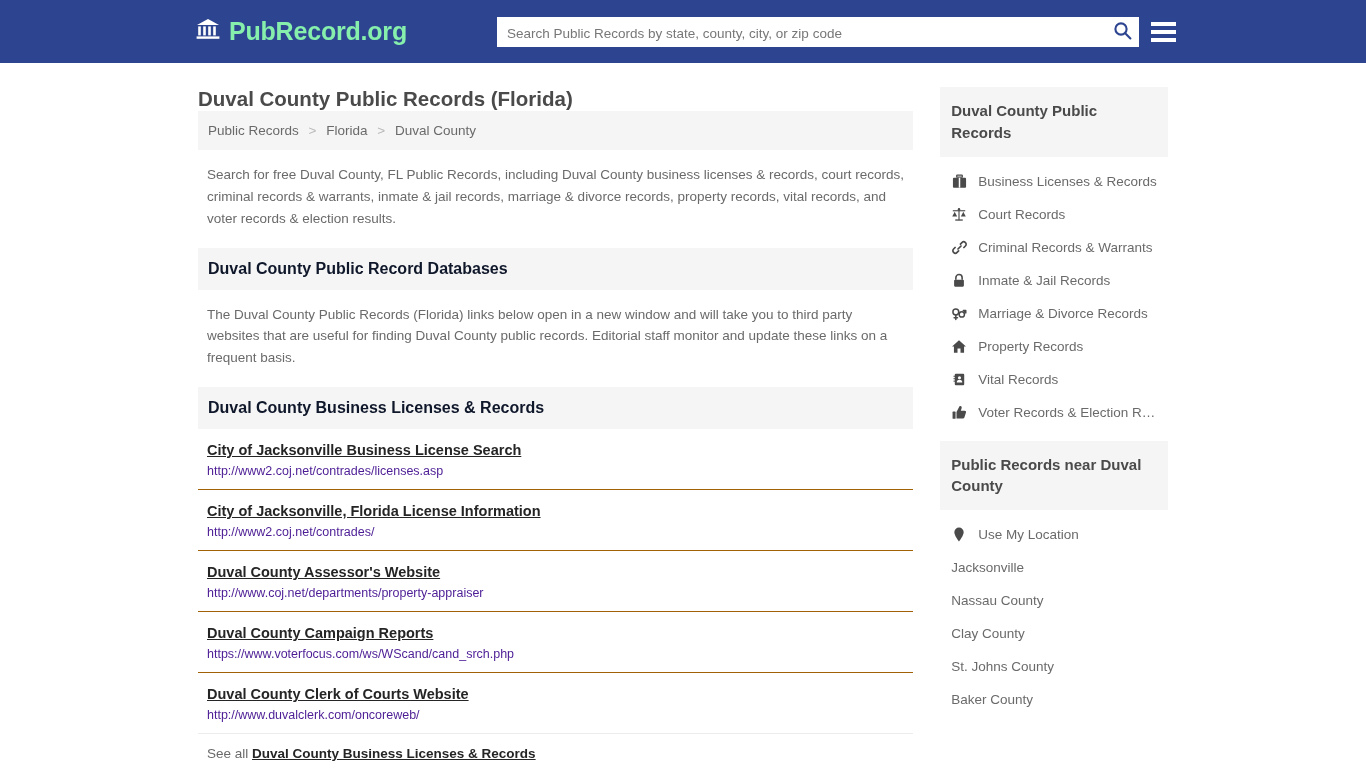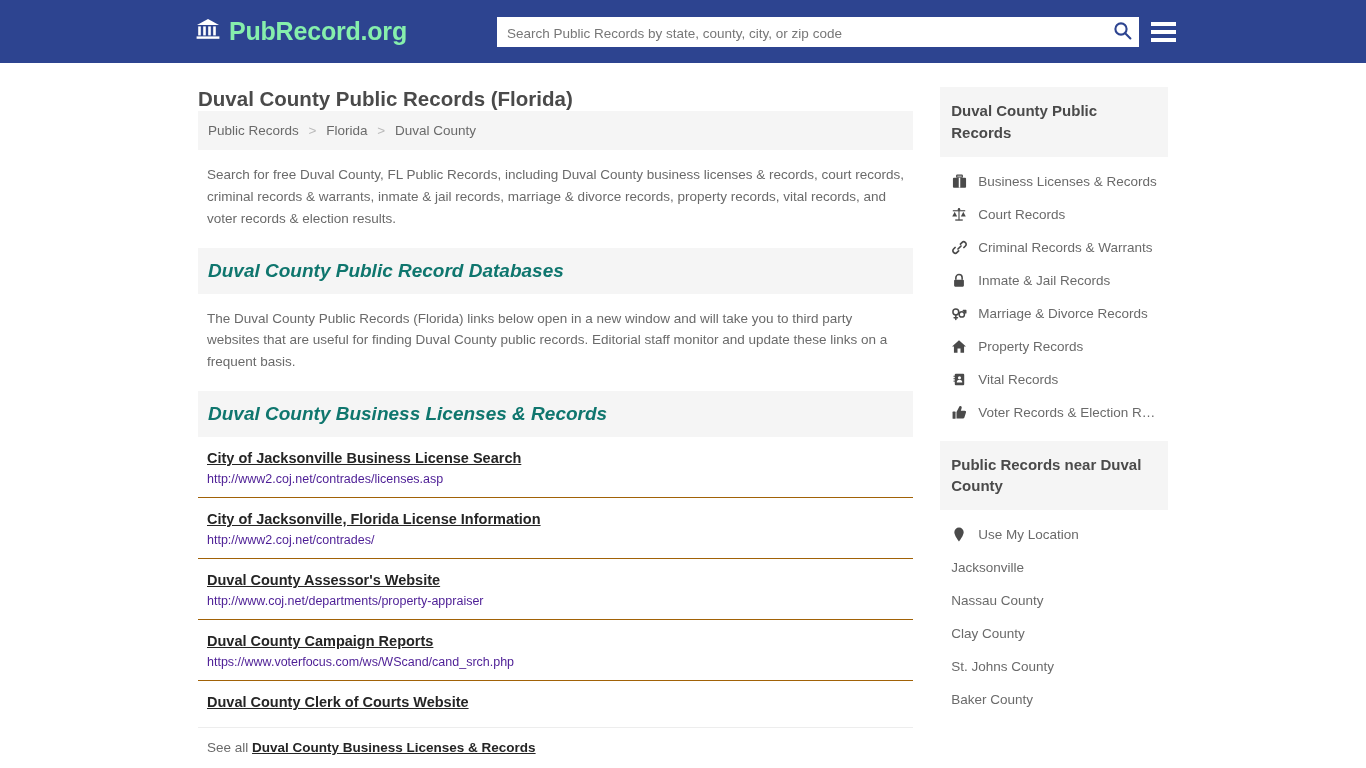--- a/index.html
+++ b/index.html
@@ -113,24 +113,23 @@
     font-size: 13.5px;
     line-height: 1.62;
     color: #6a6a6a;
     margin: 14px 0 18px 0;
     padding: 0 9px 0 9px;
   }
 
   .sec-head {
     background: #f5f5f5;
     padding: 12px 10px;
-    font-size: 19px;
-    font-weight: bold;
-    color: #0f766e;
-    font-style: italic;
+    font-size: 16px;
+    font-weight: bold;
+    color: #0f172a;
   }
 
   .link-list { margin-top: 0; }
   .link-row {
     border-bottom: 1px solid #a16207;
     padding: 12px 9px 11px 9px;
   }
   .link-row:last-of-type { border-bottom: 1px solid #ededed; }
   .link-title {
     display: inline-block;
@@ -266,20 +265,21 @@
         <div class="link-row">
           <span class="link-title">Duval County Assessor's Website</span>
           <span class="link-url">http://www.coj.net/departments/property-appraiser</span>
         </div>
         <div class="link-row">
           <span class="link-title">Duval County Campaign Reports</span>
           <span class="link-url">https://www.voterfocus.com/ws/WScand/cand_srch.php</span>
         </div>
         <div class="link-row">
           <span class="link-title">Duval County Clerk of Courts Website</span>
+          <span class="link-url">http://www.duvalclerk.com/oncoreweb/</span>
         </div>
       </div>
 
       <div class="see-all">
         <span>See all </span><a>Duval County Business Licenses &amp; Records</a>
       </div>
     </div>
 
     <div class="side">
 

